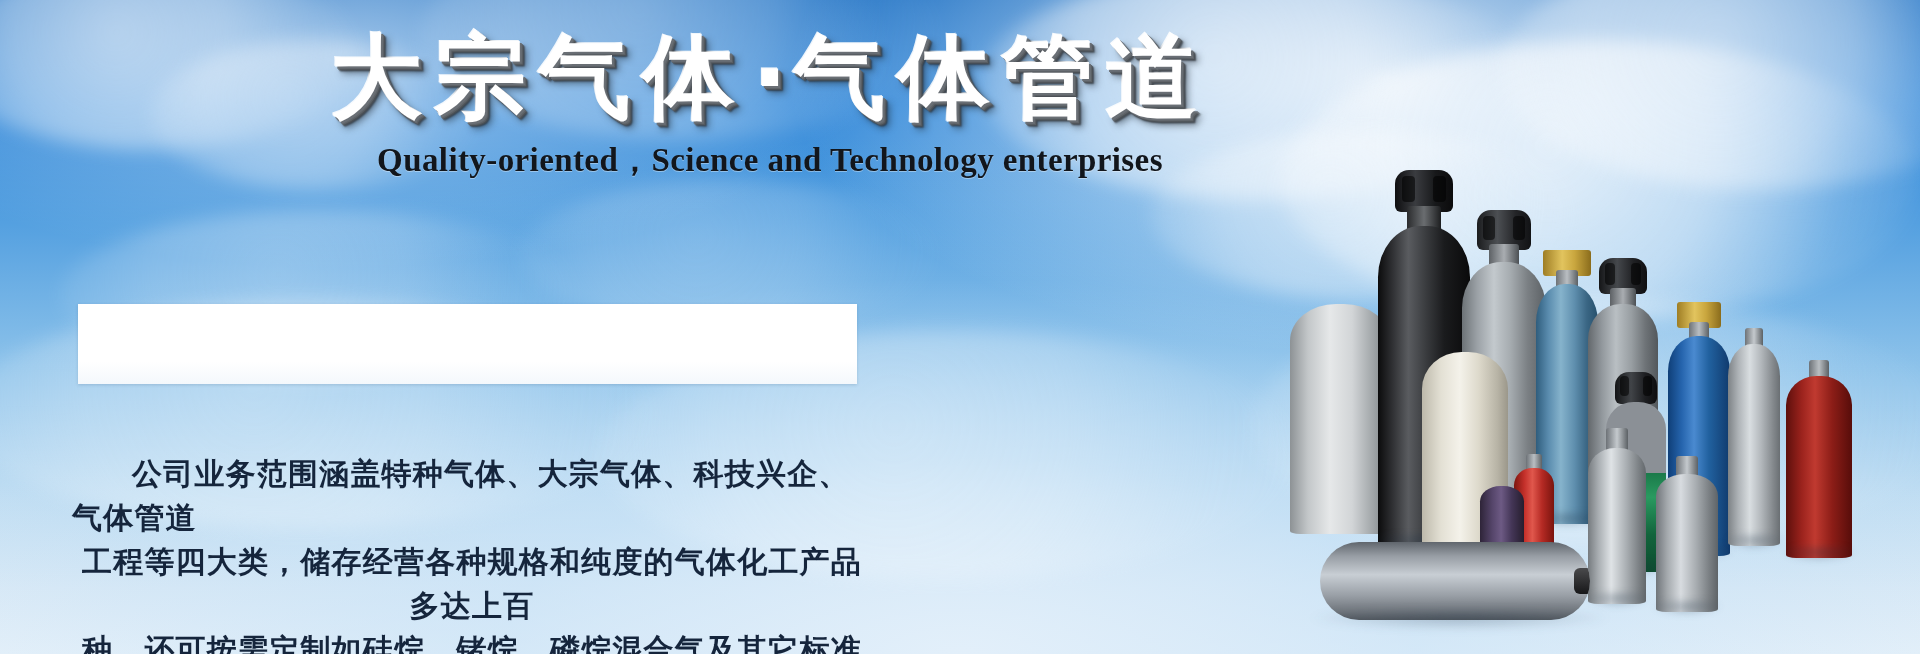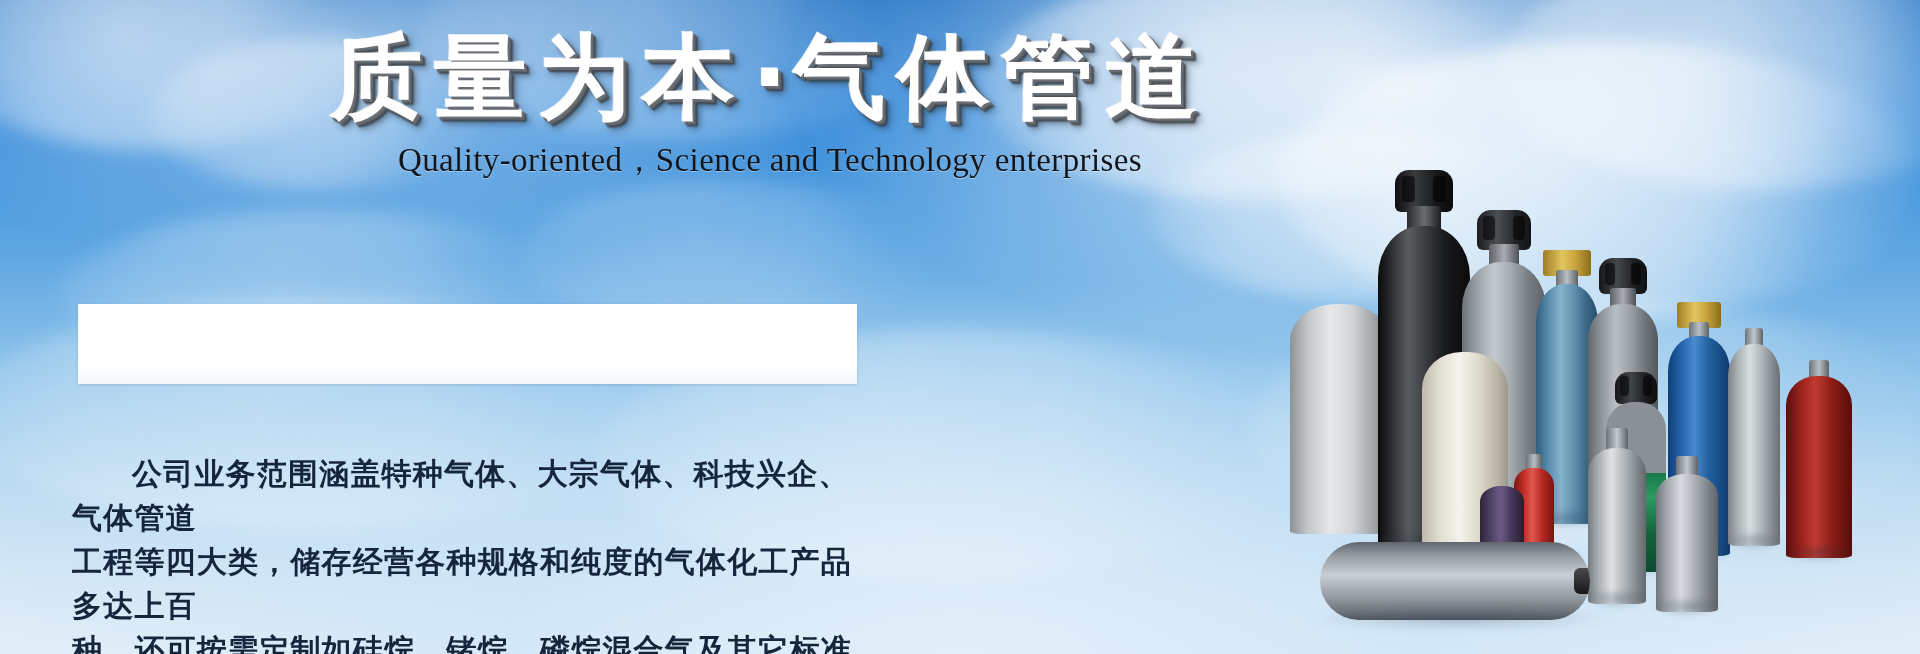--- a/index.html
+++ b/index.html
@@ -55,21 +55,21 @@
       -1px -1px 0 rgba(255,255,255,0.9);
   }
   .main-title .sep { letter-spacing: 0; padding: 0 6px; }
 
   .sub-title {
     position: absolute;
     left: 0; top: 140px;
     width: 1540px;
     text-align: center;
     font-family: "Liberation Serif", "DejaVu Serif", serif;
-    font-weight: 400;
+    font-weight: 700;
     font-size: 33px;
     line-height: 40px;
     color: #12161c;
     white-space: nowrap;
     letter-spacing: 0.4px;
     text-shadow: 0 1px 0 rgba(255,255,255,0.35);
   }
 
   
   .whitebar {
@@ -98,21 +98,21 @@
     left: 72px; top: 452px;
     width: 800px;
     font-family: "Liberation Serif", "DejaVu Serif", serif;
     font-weight: 700;
     font-size: 30px;
     line-height: 44px;
     color: #15253c;
     letter-spacing: 1.2px;
   }
   .para .l1 { text-indent: 60px; display: block; }
-  .para .l2, .para .l3 { display: block; }
+  .para .l2, .para .l3 { display: block; text-align: center; }
 
   
   .photocol {
     position: absolute;
     right: 0; top: 0;
     width: 620px; height: 654px;
   }
   .cyl { position: absolute; bottom: 0; }
 
   .body {
@@ -176,21 +176,21 @@
     <div class="puff" style="left:60px;   top:210px;  width:520px; height:170px; opacity:.30;"></div>
     <div class="puff" style="left:520px;  top:180px;  width:420px; height:150px; opacity:.22;"></div>
     <div class="puff" style="left:-40px;  top:300px;  width:700px; height:230px; opacity:.35;"></div>
     <div class="puff" style="left:600px;  top:330px;  width:700px; height:250px; opacity:.30;"></div>
     <div class="puff" style="left:1250px; top:300px;  width:700px; height:250px; opacity:.34;"></div>
   </div>
 
   <div class="textcol">
 
     <div class="main-title">
-      <span>质量为本</span><span class="sep">·</span><span>气体管道</span>
+      <span>大宗气体</span><span class="sep">·</span><span>气体管道</span>
     </div>
 
     <div class="sub-title">Quality-oriented，Science and Technology enterprises</div>
 
     <div class="whitebar"></div>
 
     <div class="para">
       <span class="l1">公司业务范围涵盖特种气体、大宗气体、科技兴企、气体管道</span>
       <span class="l2">工程等四大类，储存经营各种规格和纯度的气体化工产品多达上百</span>
       <span class="l3">种，还可按需定制如硅烷、锗烷、磷烷混合气及其它标准气体。</span>

